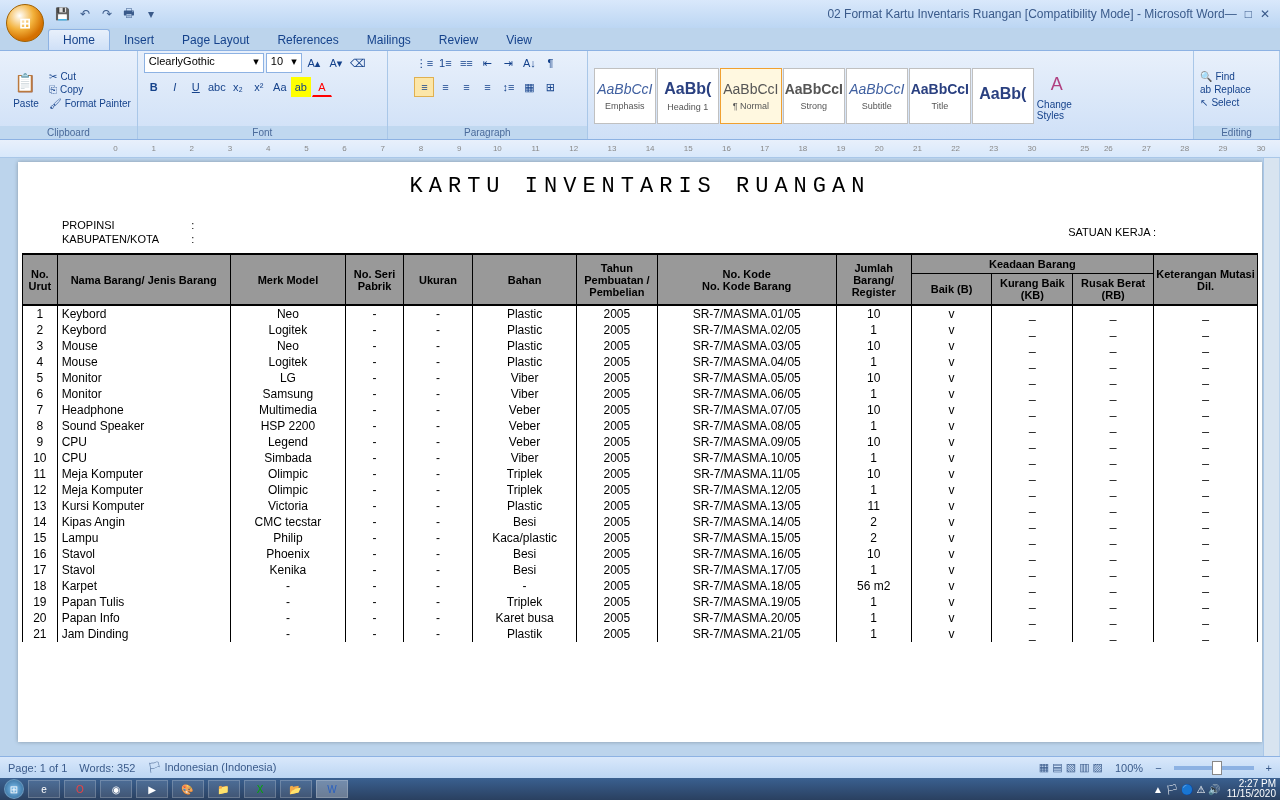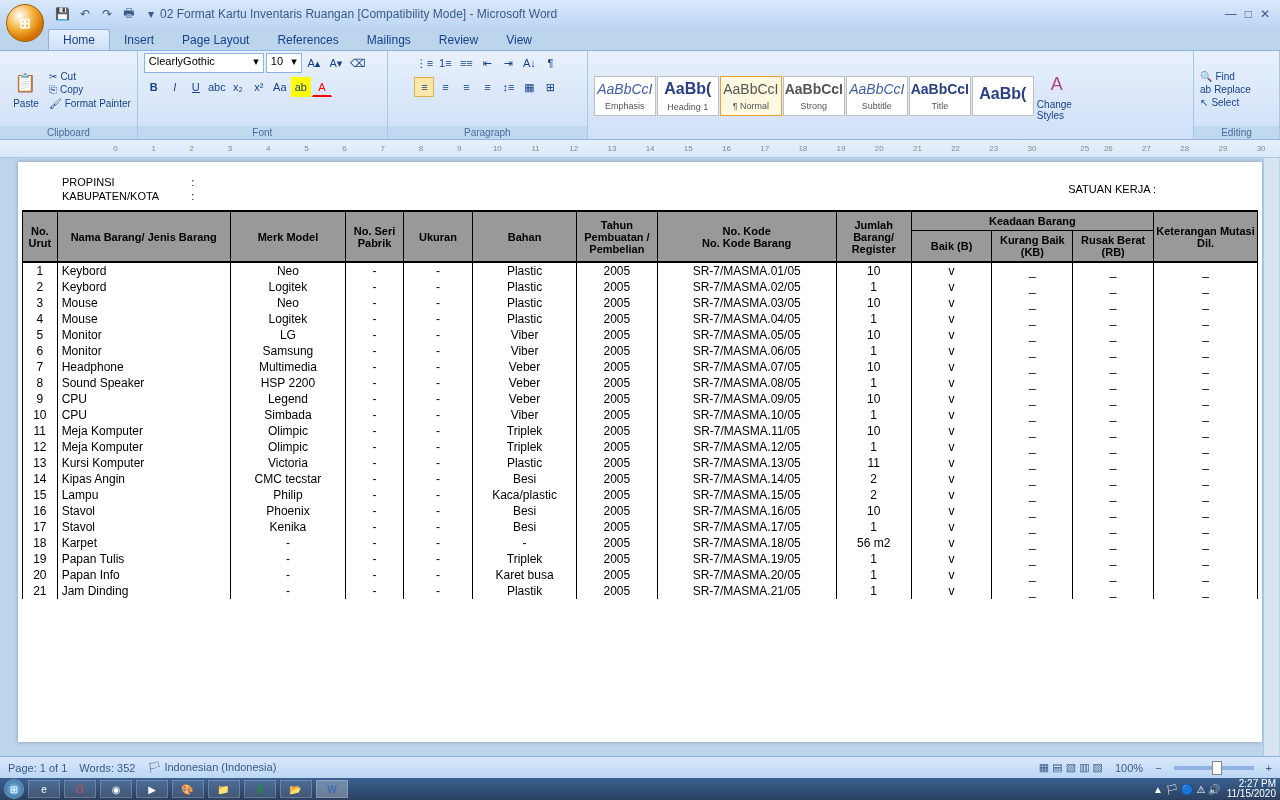--- a/index.html
+++ b/index.html
@@ -1,38 +1,38 @@
 <!DOCTYPE html>
 <html><head>
 <meta charset="utf-8">
 <style>
 * { box-sizing: border-box; margin: 0; padding: 0; }
 body { font-family: "Segoe UI", Tahoma, sans-serif; font-size: 11px; background: #bcd4ec; width: 1280px; height: 800px; overflow: hidden; position: relative; }
 .titlebar { background: linear-gradient(#d9e8fb,#bcd6f3); height: 28px; display: flex; align-items: center; padding: 0 4px; }
 .orb { width: 38px; height: 38px; border-radius: 50%; background: radial-gradient(circle at 35% 30%, #fff, #f3b23c 40%, #d47000 70%); border: 1px solid #a06000; position: absolute; top: 4px; left: 6px; display:flex;align-items:center;justify-content:center;color:#fff;font-weight:bold;font-size:14px;}
 .qat { margin-left: 50px; display: flex; gap: 4px; }
 .qat span { width: 18px; height: 18px; display: inline-flex; align-items: center; justify-content: center; color: #3a5a8a; font-size: 12px; }
-.title { flex: 1; text-align: left; color: #3a5a8a; font-size: 12px; }
+.title { flex: 1; text-align: right; color: #3a5a8a; font-size: 12px; }
 .winctl { display: flex; gap: 8px; color:#3a5a8a; font-size:12px; padding-right:6px;}
 .tabs { display: flex; align-items: flex-end; height: 22px; margin-left: 48px; gap: 0; }
 .tab { padding: 3px 14px; color: #15428b; cursor: pointer; font-size: 12px; }
 .tab.active { background: linear-gradient(#e8f0fb,#cfe0f7); border: 1px solid #8db2e3; border-bottom: none; border-radius: 3px 3px 0 0; }
 .ribbon { background: linear-gradient(#e8f0fb,#cfe0f7); border-top: 1px solid #8db2e3; border-bottom: 1px solid #8db2e3; height: 90px; display: flex; }
 .group { border-right: 1px solid #a9c7e8; padding: 2px 6px 0; display: flex; flex-direction: column; }
 .group-body { flex: 1; display: flex; align-items: center; gap: 3px; }
 .group-label { text-align: center; font-size: 10px; color: #4a6a9a; background: #c0d8f0; margin: 0 -6px; padding: 1px 0; }
 .bigbtn { display: flex; flex-direction: column; align-items: center; width: 40px; color:#15428b; font-size:10px; gap:2px;}
 .bigbtn .ic { width: 30px; height: 26px; display:flex;align-items:center;justify-content:center;font-size:18px;}
 .smallrow { display:flex; flex-direction:column; gap:2px; font-size:10px; color:#15428b;}
 .smallrow div{display:flex;align-items:center;gap:3px;}
 .font-combo { background:#fff; border:1px solid #8db2e3; padding:1px 4px; font-size:11px; display:flex;justify-content:space-between;}
 .btnrow { display:flex; gap:1px;}
 .btnrow span, .pbtn { width:20px;height:20px;display:inline-flex;align-items:center;justify-content:center;border:1px solid transparent;color:#15428b;font-size:11px;}
 .styles-gallery { display:flex; gap:1px; align-items:center;}
-.style-item { width:62px; height:40px; background:#fff; border:1px solid #c0c0c0; display:flex;flex-direction:column;align-items:center;justify-content:center;font-size:9px;color:#555;}
+.style-item { width:62px; height:56px; background:#fff; border:1px solid #c0c0c0; display:flex;flex-direction:column;align-items:center;justify-content:center;font-size:9px;color:#555;}
 .style-item.sel{border:1px solid #f0a030;background:#fff8e0;}
 .style-item .prev{font-size:14px;margin-bottom:4px;}
 .ruler { height: 18px; background: linear-gradient(#e8f0fb,#d8e8fb); border-bottom:1px solid #a9c7e8; display:flex;align-items:center;font-size:8px;color:#888;padding-left:20px;overflow:hidden;}
 .doc-area { position:absolute; top:158px; bottom:44px; left:0; right:0; background:#bcd4ec; overflow:hidden;}
 .page { background:#fff; margin: 4px 18px 4px 18px; padding: 12px 2px 0; height: 580px; box-shadow:0 0 4px rgba(0,0,0,.3); overflow:hidden;}
 .doc-title { text-align:center; font-family:"Courier New",monospace; font-size:22px; letter-spacing:6px; margin-bottom:18px;}
 .hdr-lines { display:flex; justify-content:space-between; font-family:Arial; font-size:11px; padding:0 40px 6px;}
 .hdr-lines td{padding-right:30px;}
 table.inv { border-collapse:collapse; width: calc(100% - 4px); margin:0 2px; font-family:Arial; font-size:12px; table-layout: fixed;}
 table.inv th { background:#999; border:1px solid #000; padding:3px 2px; font-weight:bold; font-size:11px;}
@@ -251,20 +251,21 @@
     <span style="display:inline-block;width:40px;text-align:right">25</span>
     <span style="display:inline-block;width:40px;text-align:center">26</span>
     <span style="display:inline-block;width:40px;text-align:center">27</span>
     <span style="display:inline-block;width:40px;text-align:center">28</span>
     <span style="display:inline-block;width:40px;text-align:center">29</span>
     <span style="display:inline-block;width:40px;text-align:center">30</span>
   </div>
 
 <div class="doc-area">
   <div class="page">
+    <div class="doc-title">KARTU INVENTARIS RUANGAN</div>
     <div class="hdr-lines">
       <table>
           <tbody>
             <tr>
               <td>PROPINSI</td>
               <td>:</td>
             </tr>
             <tr>
               <td>KABUPATEN/KOTA</td>
               <td>:</td>

